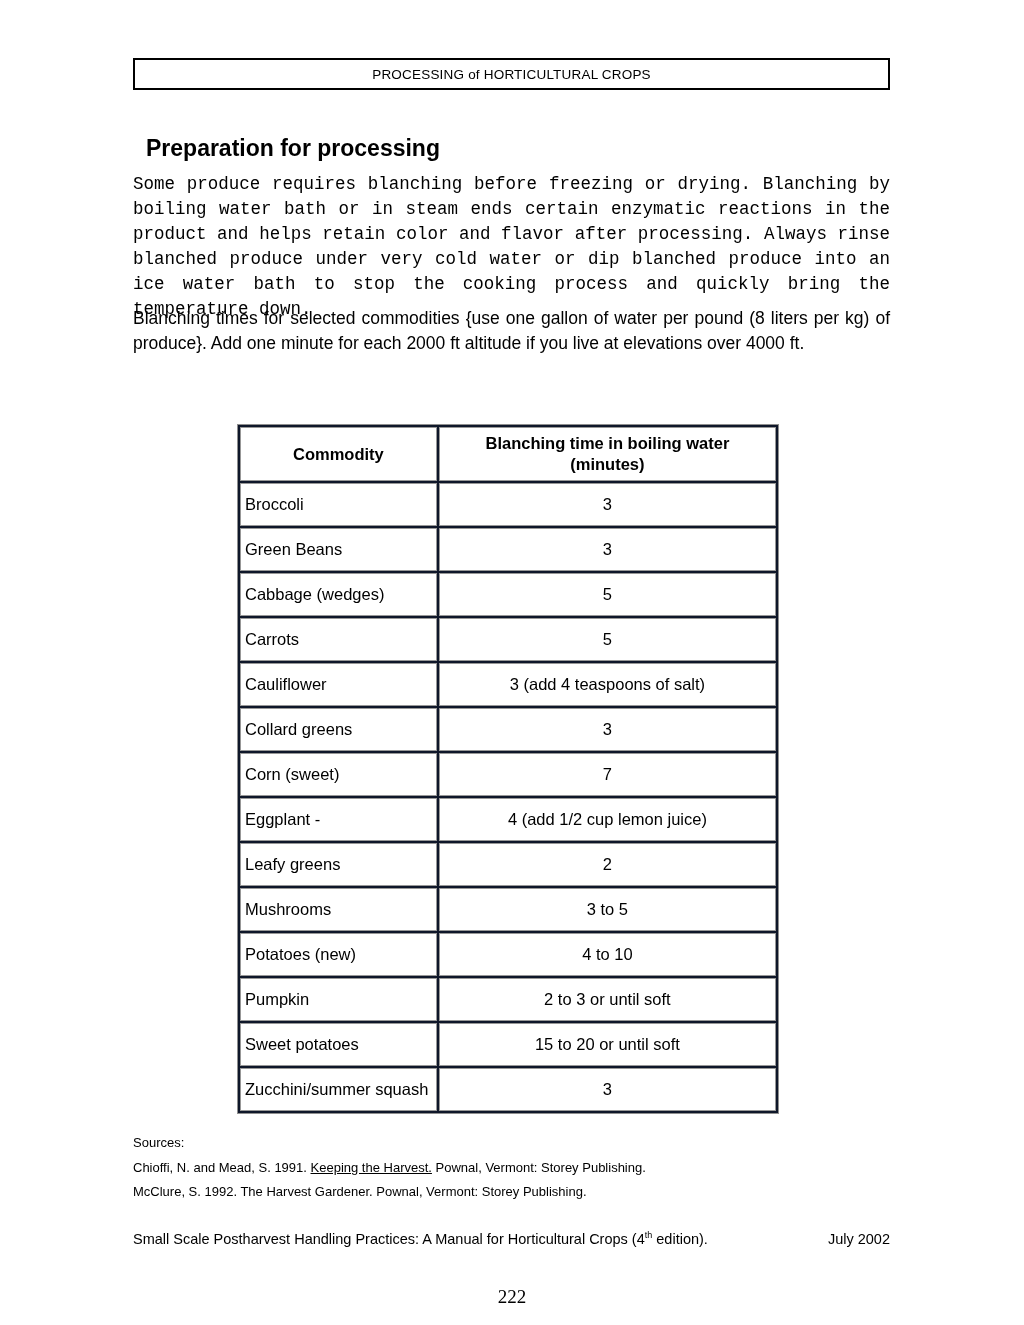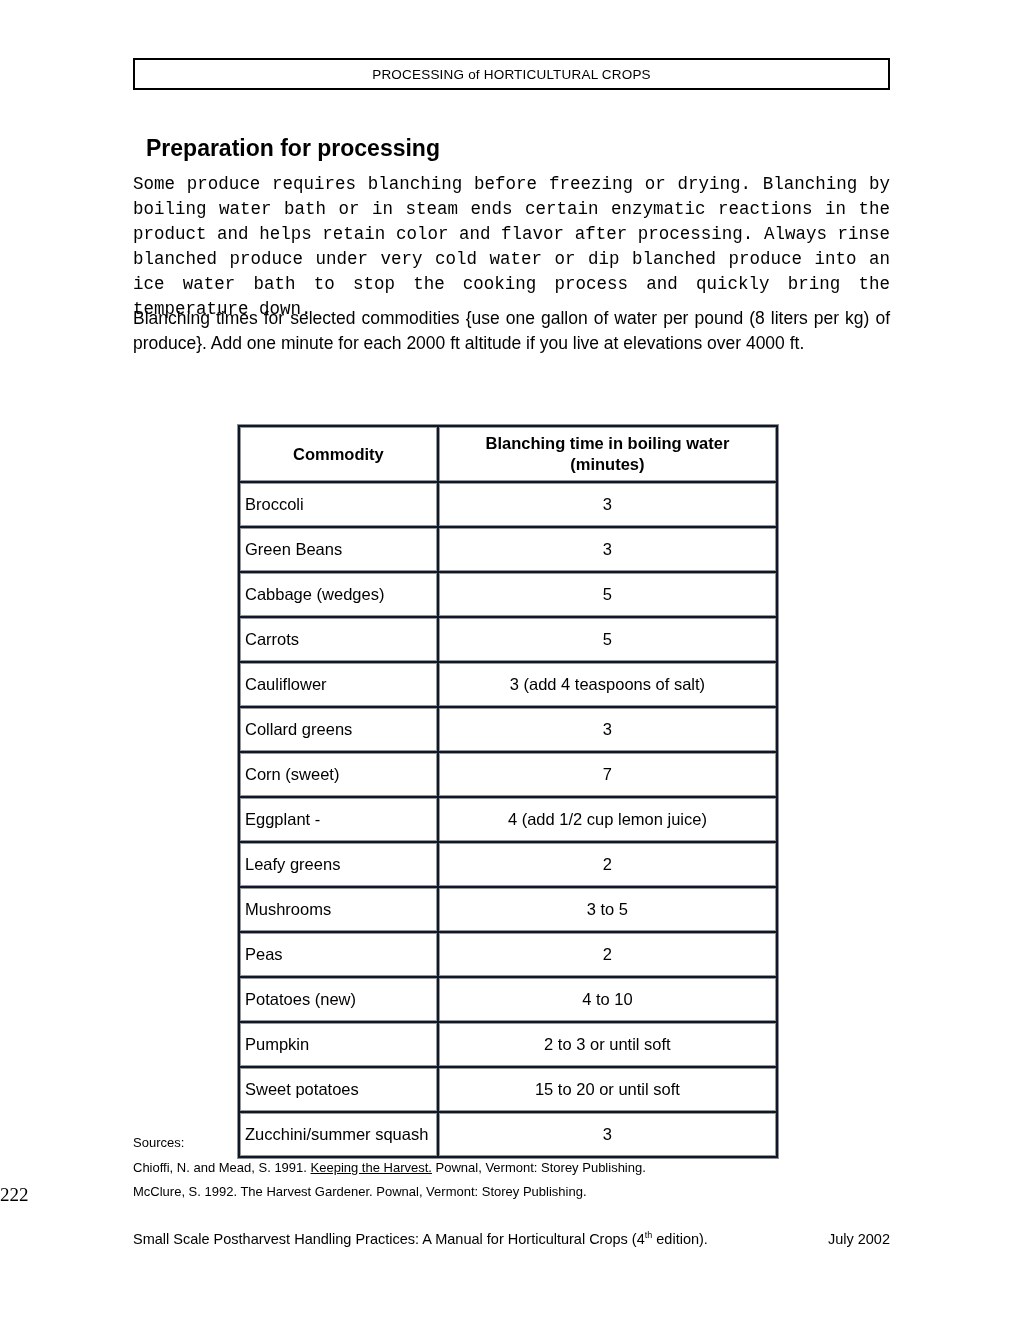--- a/index.html
+++ b/index.html
@@ -110,23 +110,23 @@
     margin-top: 8px;
   }
   .footer sup {
     font-size: 9px;
     vertical-align: super;
     line-height: 0;
   }
   .page-number {
     position: absolute;
     left: 0;
-    top: 1184px;
+    top: 1286px;
     width: 1024px;
-    text-align: left;
+    text-align: center;
     font-family: "Liberation Serif", serif;
     font-size: 19px;
   }
 </style>
 </head>
 <body>
 
 <div class="page">
 
   <div class="banner">
@@ -191,24 +191,20 @@
         <tr>
           <td class="cell-commodity">Leafy greens</td>
           <td class="cell-time">2</td>
         </tr>
 
         <tr>
           <td class="cell-commodity">Mushrooms</td>
           <td class="cell-time">3 to 5</td>
         </tr>
 
-        <tr>
-          <td class="cell-commodity">Peas</td>
-          <td class="cell-time">2</td>
-        </tr>
 
         <tr>
           <td class="cell-commodity">Potatoes (new)</td>
           <td class="cell-time">4 to 10</td>
         </tr>
 
         <tr>
           <td class="cell-commodity">Pumpkin</td>
           <td class="cell-time">2 to 3 or until soft</td>
         </tr>

